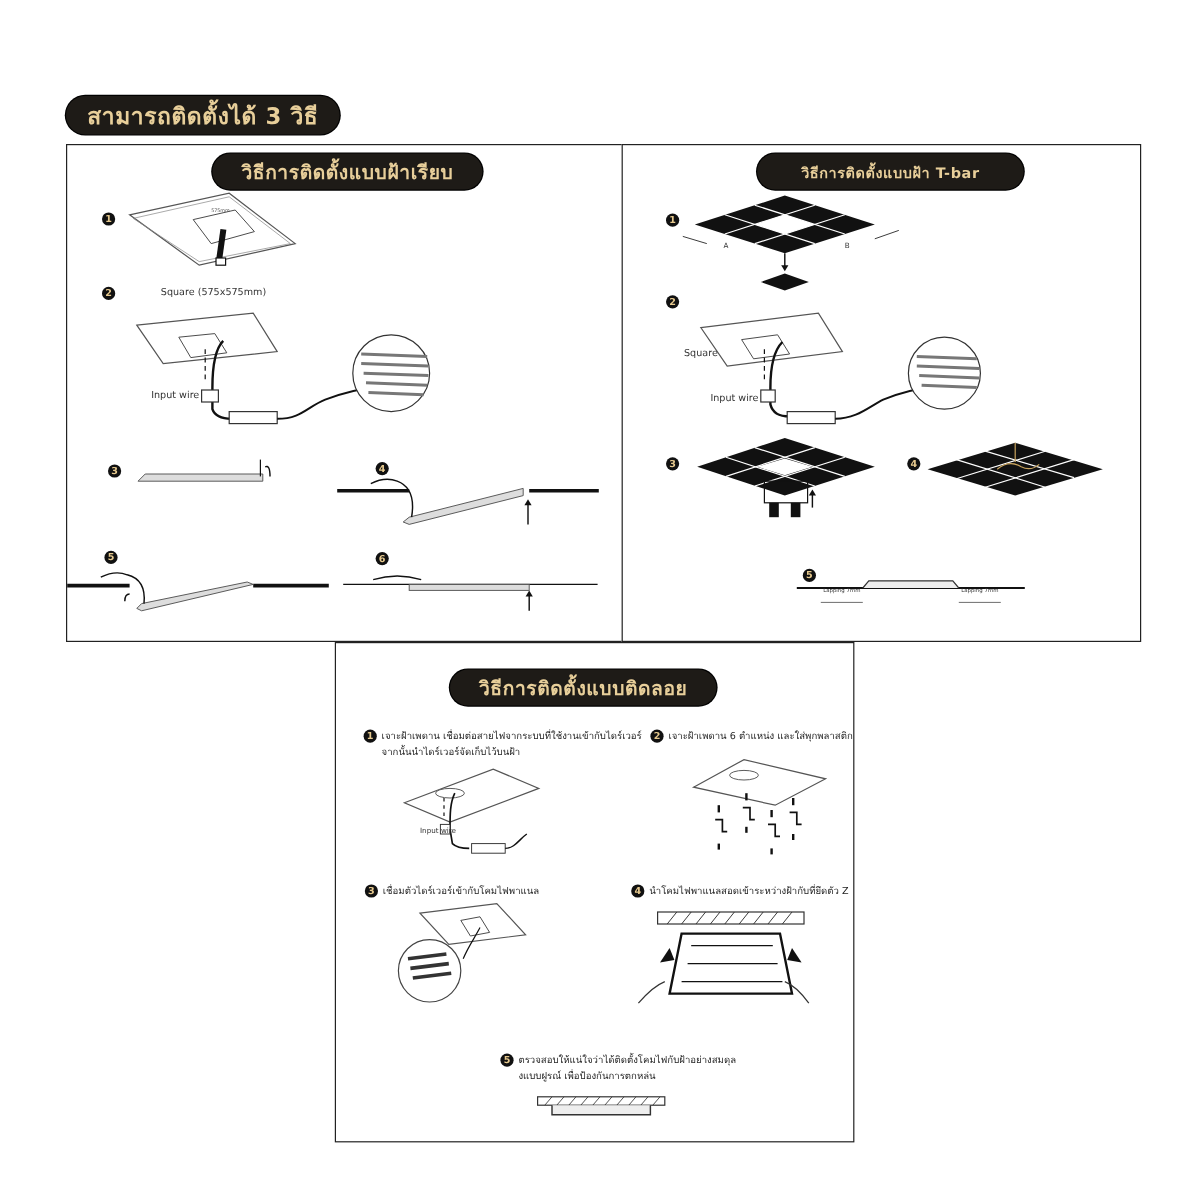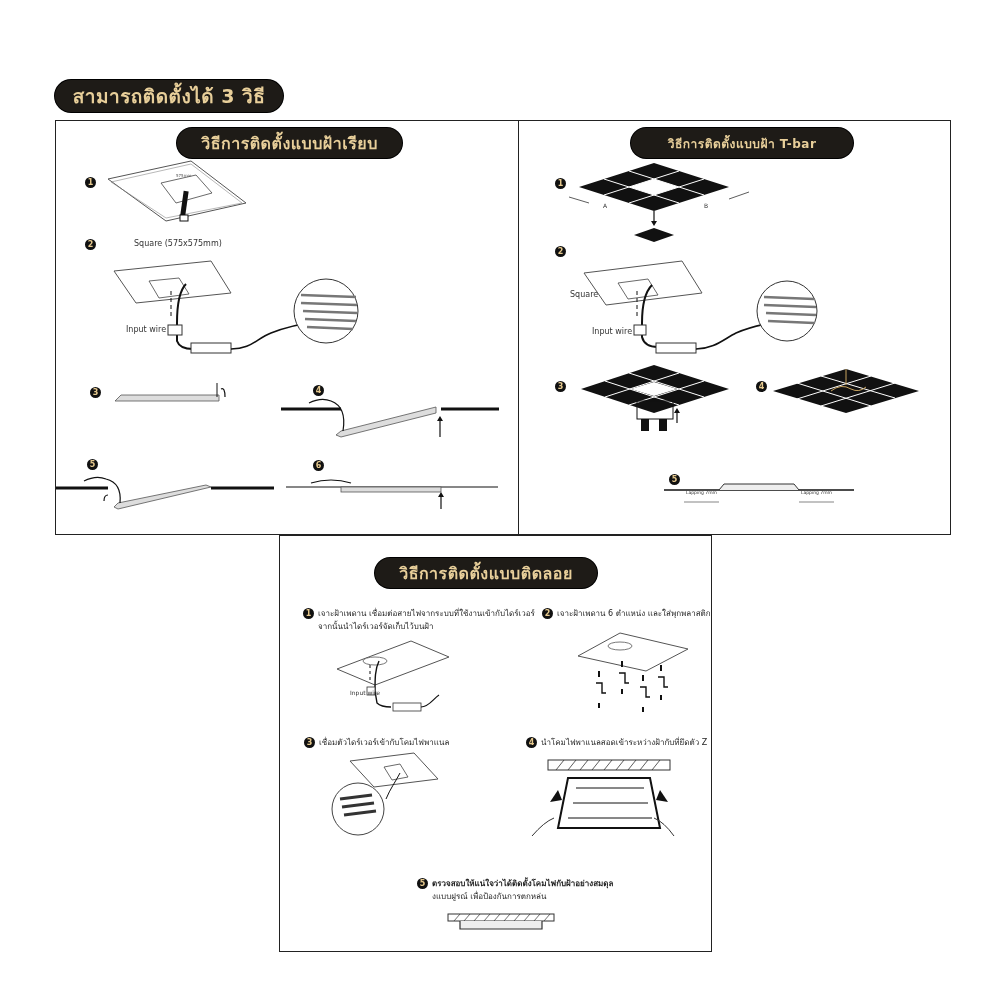--- a/index.html
+++ b/index.html
@@ -254,21 +254,21 @@
         <line x1="45" y1="45" x2="120" y2="45"></line>
         <line x1="40" y1="60" x2="124" y2="60"></line>
       </g>
     <polygon points="22,44 30,32 34,42" fill="#111"></polygon>
       <polygon points="140,44 132,32 128,42" fill="#111"></polygon>
     <path d="M4,78 Q16,64 26,60" stroke="#333" stroke-width="1" fill="none"></path>
     <path d="M146,78 Q136,64 126,60" stroke="#333" stroke-width="1" fill="none"></path>
   </svg>
 
   <div class="num" style="left:137px;top:342px;">5</div>
-  <div class="txt" style="left:152px;top:341px;font-weight:bold;">ตรวจสอบให้แน่ใจว่าได้ติดตั้งโคมไฟกับฝ้าอย่างสมดุล</div>
+  <div class="txt" style="left:152px;top:341px;">ตรวจสอบให้แน่ใจว่าได้ติดตั้งโคมไฟกับฝ้าอย่างสมดุล</div>
   <div class="txt" style="left:152px;top:354px;">งแบบฝูรณ์ เพื่อป้องกันการตกหล่น</div>
   <svg style="left:168px;top:378px;" width="110" height="20">
     <rect x="0" y="0" width="106" height="7" fill="#fff" stroke="#333" stroke-width="1"></rect>
     <g stroke="#333" stroke-width="0.7">
       <line x1="6" y1="7" x2="12" y2="0"></line>
         <line x1="16" y1="7" x2="22" y2="0"></line>
         <line x1="26" y1="7" x2="32" y2="0"></line>
       <line x1="36" y1="7" x2="42" y2="0"></line>
         <line x1="46" y1="7" x2="52" y2="0"></line>
         <line x1="56" y1="7" x2="62" y2="0"></line>

